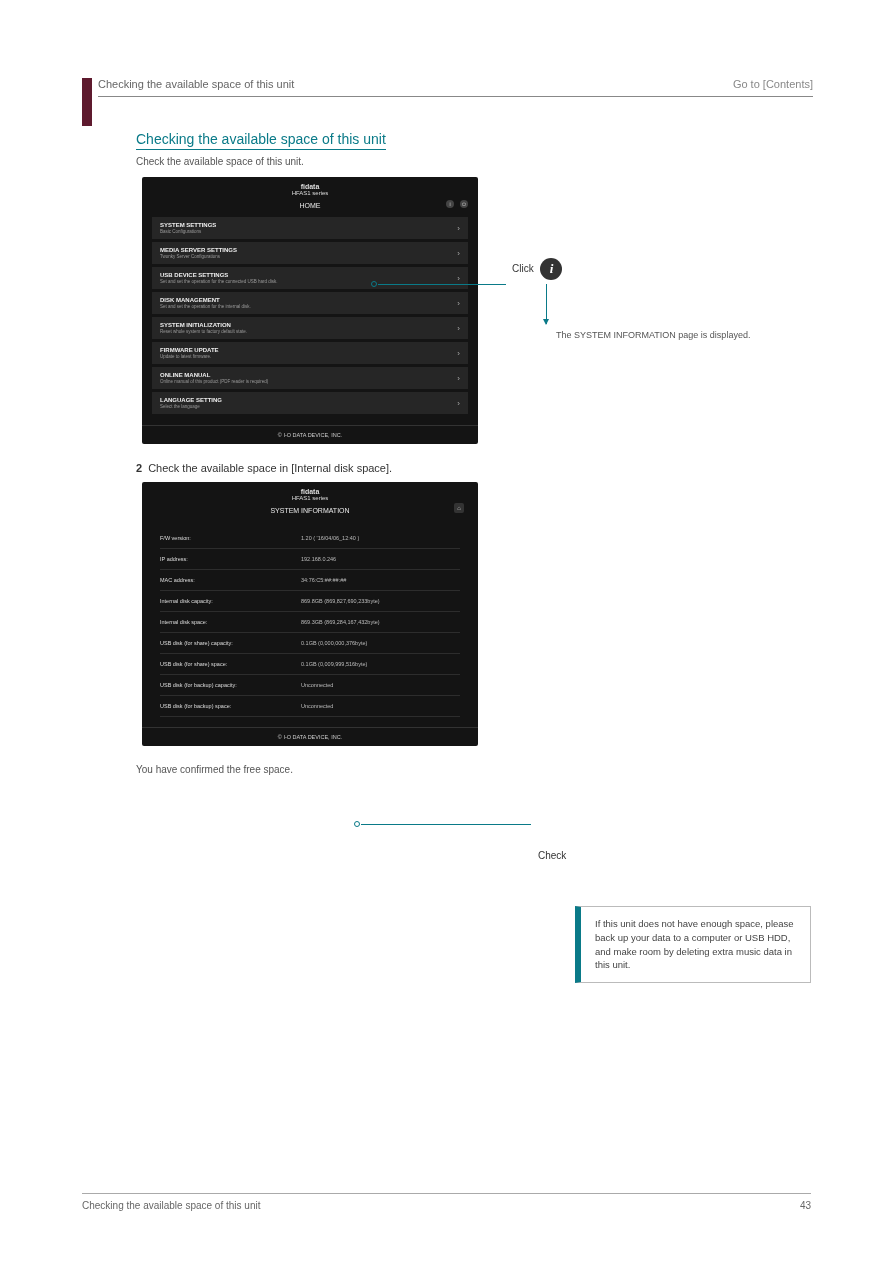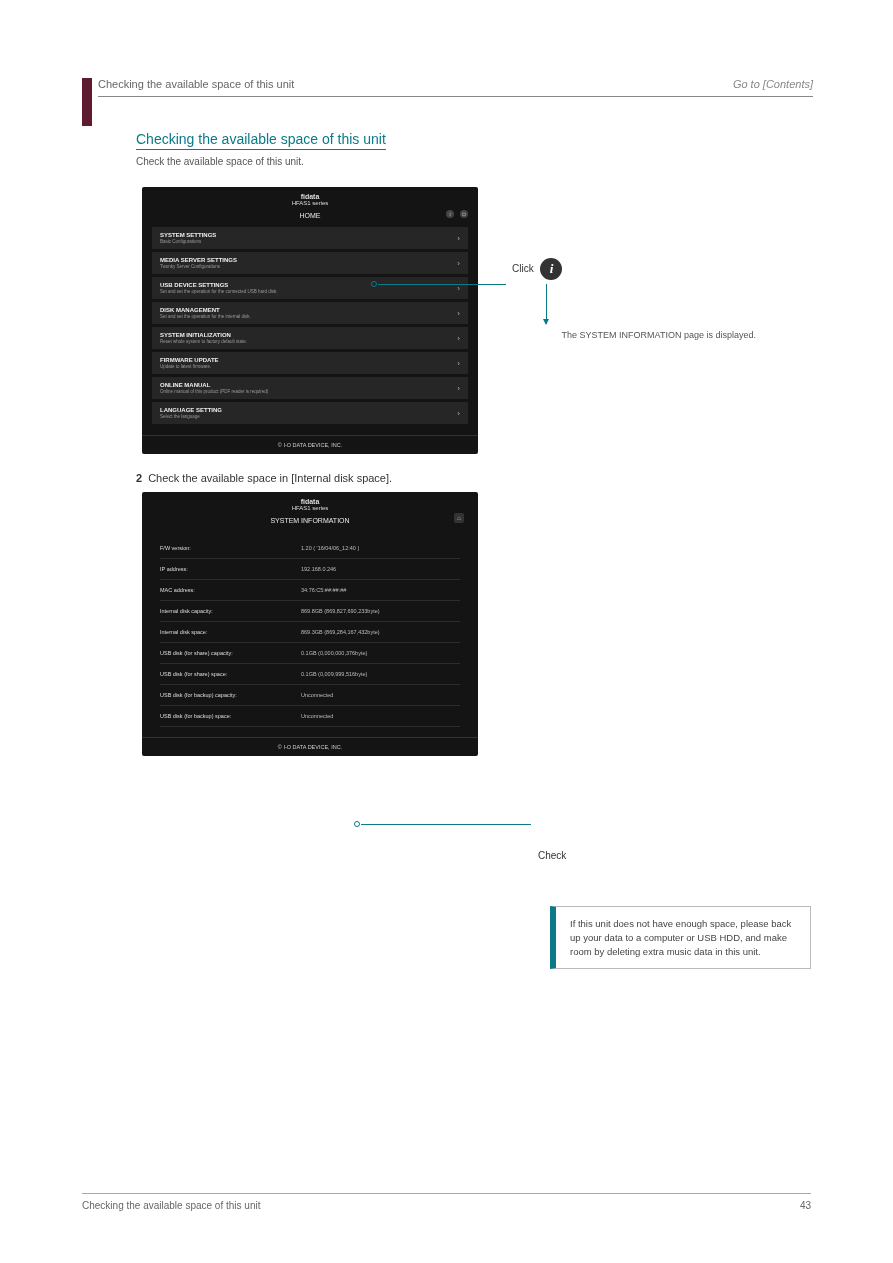--- a/index.html
+++ b/index.html
@@ -1,22 +1,22 @@
 <!DOCTYPE html>
 <html><head>
 <meta charset="utf-8">
 <style>
   * { box-sizing: border-box; margin: 0; padding: 0; }
   body { width: 893px; height: 1263px; background: #fff; font-family: Arial, sans-serif; position: relative; color: #333; }
   .page { padding: 78px 80px 40px 82px; position: relative; }
   .tab { position: absolute; left: 82px; top: 78px; width: 10px; height: 48px; background: #5e1a2e; }
   .header-row { border-bottom: 1px solid #888; margin-left: 16px; padding-bottom: 6px; margin-bottom: 16px; display: flex; justify-content: space-between; align-items: flex-end; font-size: 11px; color: #666; }
-  .go-contents { color: #888; font-style: italic; }
+  .go-contents { color: #888; }
   .section-title { font-size: 14px; color: #0a7a88; border-bottom: 1px solid #0a7a88; display: inline-block; margin: 18px 0 6px 54px; padding-bottom: 2px; }
-  .section-sub { font-size: 10px; color: #555; margin-left: 54px; margin-bottom: 20px; }
+  .section-sub { font-size: 10px; color: #555; margin-left: 54px; margin-bottom: 10px; }
   .step { font-size: 11px; margin-left: 54px; margin-bottom: 8px; }
   .step b { margin-right: 6px; }
   .screenshot { width: 336px; background: #141414; margin-left: 60px; margin-top: 6px; margin-bottom: 18px; font-size: 6px; color: #e8e8e8; border-radius: 2px; overflow: hidden; position: relative; }
   .ss-head { text-align: center; padding: 6px 0 2px; font-size: 6px; color: #ddd; }
   .ss-head .brand { font-weight: bold; font-size: 7px; }
   .ss-home { text-align: center; font-size: 7px; padding: 4px 0 8px; position: relative; }
   .ss-icons { position: absolute; right: 10px; top: 2px; display: flex; gap: 6px; }
   .ss-icons span { width: 8px; height: 8px; border-radius: 50%; background: #444; display: inline-flex; align-items: center; justify-content: center; font-size: 5px; color: #ccc; }
   .ss-menu { padding: 0 10px 8px; }
   .ss-item { background: #262626; margin-bottom: 3px; padding: 5px 8px; display: flex; justify-content: space-between; align-items: center; }
@@ -26,21 +26,21 @@
   .ss-item .chev { font-size: 8px; color: #aaa; }
   .ss-foot { text-align: center; padding: 6px 0; font-size: 5.5px; color: #ccc; border-top: 1px solid #333; }
   .ss-sys-title { text-align: center; font-size: 7px; padding: 4px 0 10px; position: relative; }
   .ss-home-icon { position: absolute; right: 14px; top: 0; width: 10px; height: 10px; background: #333; border-radius: 2px; display:flex; align-items:center; justify-content:center; font-size:6px; color:#ccc;}
   .ss-table { padding: 4px 18px 10px; }
   .ss-row { display: flex; padding: 7px 0; border-bottom: 1px solid #2d2d2d; font-size: 5.5px; }
   .ss-row .k { width: 47%; color: #ddd; }
   .ss-row .v { color: #bbb; }
   .annot { position: absolute; font-size: 10px; color: #333; }
   .info-chip { width: 22px; height: 22px; border-radius: 50%; background: #333; color: #fff; display: inline-flex; align-items: center; justify-content: center; font-size: 13px; font-weight: bold; font-style: italic; font-family: Georgia, serif; }
-  .note-box { position: absolute; right: 82px; top: 906px; width: 261px; border: 1px solid #bbb; border-left: 6px solid #0a7a88; padding: 10px 14px; font-size: 9.5px; color: #444; background: #fff; line-height: 1.45; }
+  .note-box { position: absolute; right: 82px; top: 906px; width: 236px; border: 1px solid #bbb; border-left: 6px solid #0a7a88; padding: 10px 14px; font-size: 9.5px; color: #444; background: #fff; line-height: 1.45; }
   .confirmed { font-size: 10px; color: #555; margin-left: 54px; margin-top: 6px; }
   .footer { position: absolute; bottom: 52px; left: 82px; right: 82px; border-top: 1px solid #aaa; padding-top: 6px; font-size: 10px; color: #666; display: flex; justify-content: space-between; }
   .arrow-down { position: absolute; width: 1px; height: 40px; background: #0a7a88; }
   .arrow-down::after { content: ''; position: absolute; bottom: -1px; left: -3px; border-left: 3.5px solid transparent; border-right: 3.5px solid transparent; border-top: 6px solid #0a7a88; }
   .callout-line { position:absolute; height:1px; background:#0a7a88; }
   .callout-dot { position:absolute; width:6px; height:6px; border:1px solid #0a7a88; border-radius:50%; background:transparent; }
 </style>
 </head>
 <body>
 
@@ -130,21 +130,21 @@
   </div>
 
   
   <div class="callout-dot" style="left:371px; top:281px;"></div>
   <div class="callout-line" style="left:378px; top:284px; width:128px;"></div>
   <div class="annot" style="left:512px; top:258px;">
     <span>Click</span>
     <span class="info-chip" style="vertical-align:middle;margin-left:4px">i</span>
   </div>
   <div class="arrow-down" style="left:546px; top:284px;"></div>
-  <div class="annot" style="left:556px; top:330px; width:200px; font-size:9px; color:#555;text-align:right;">The SYSTEM INFORMATION page is displayed.</div>
+  <div class="annot" style="left:556px; top:330px; width:200px; font-size:9px; color:#555;">The SYSTEM INFORMATION page is displayed.</div>
 
   <div class="step" style="">
     <b>2</b><span>Check the available space in [Internal disk space].</span>
   </div>
 
   
   <div class="screenshot">
     <div class="ss-head">
       <div class="brand">fidata</div>
       <div>HFAS1 series</div>
@@ -192,20 +192,21 @@
         </div>
       </div>
     <div class="ss-foot">© I-O DATA DEVICE, INC.</div>
   </div>
 
   
   <div class="callout-dot" style="left:354px; top:821px;"></div>
   <div class="callout-line" style="left:361px; top:824px; width:170px;"></div>
   <div class="annot" style="left:538px; top:850px;">Check</div>
 
+  <div class="confirmed">You have confirmed the free space.</div>
 
   <div class="note-box">If this unit does not have enough space, please back up your data to a computer or USB HDD, and make room by deleting extra music data in this unit.</div>
 </div>
 
 <div class="footer">
   <span>Checking the available space of this unit</span>
   <span>43</span>
 </div>
 
 </body></html>

